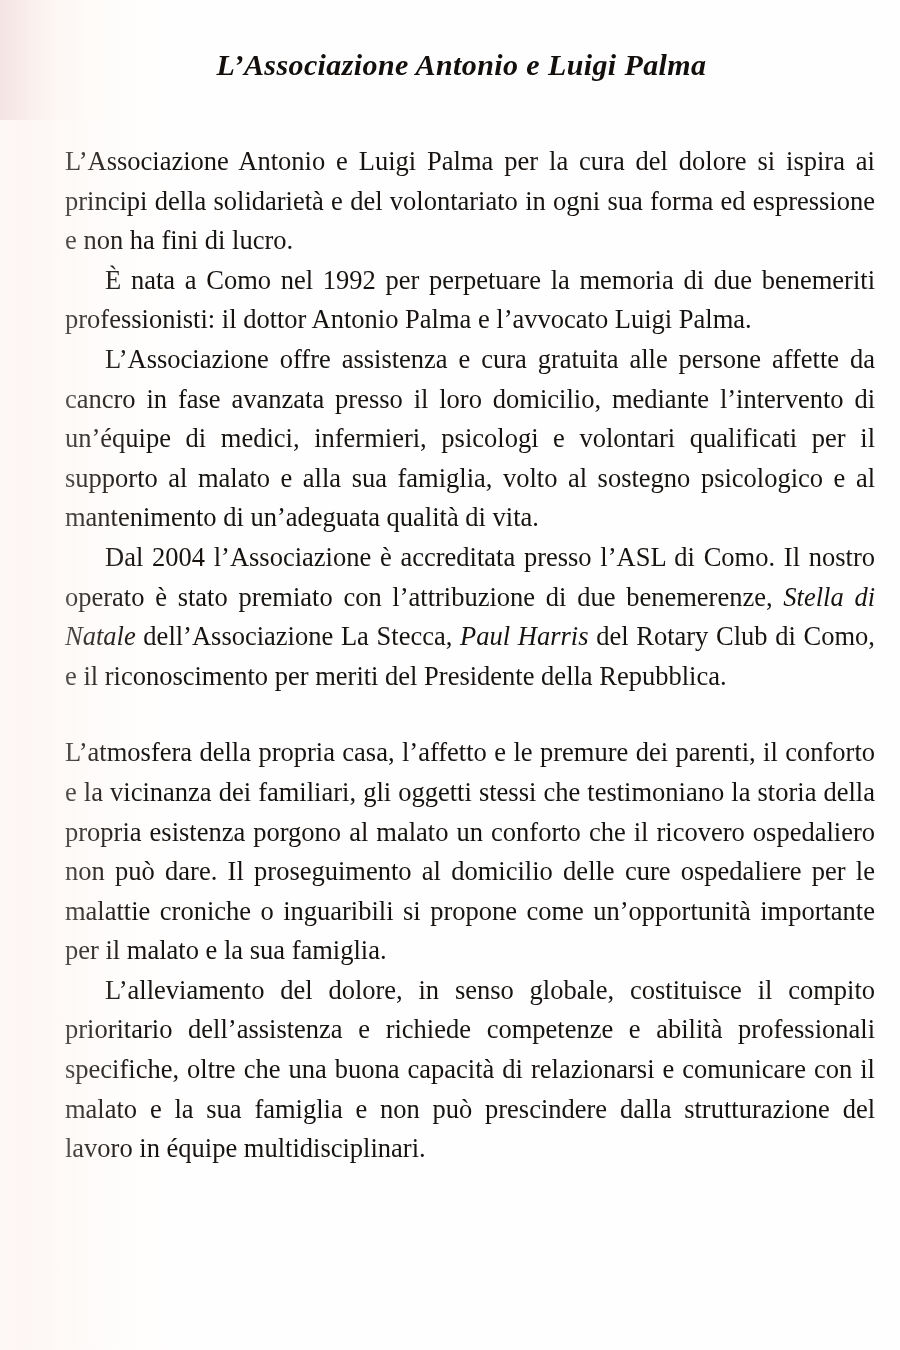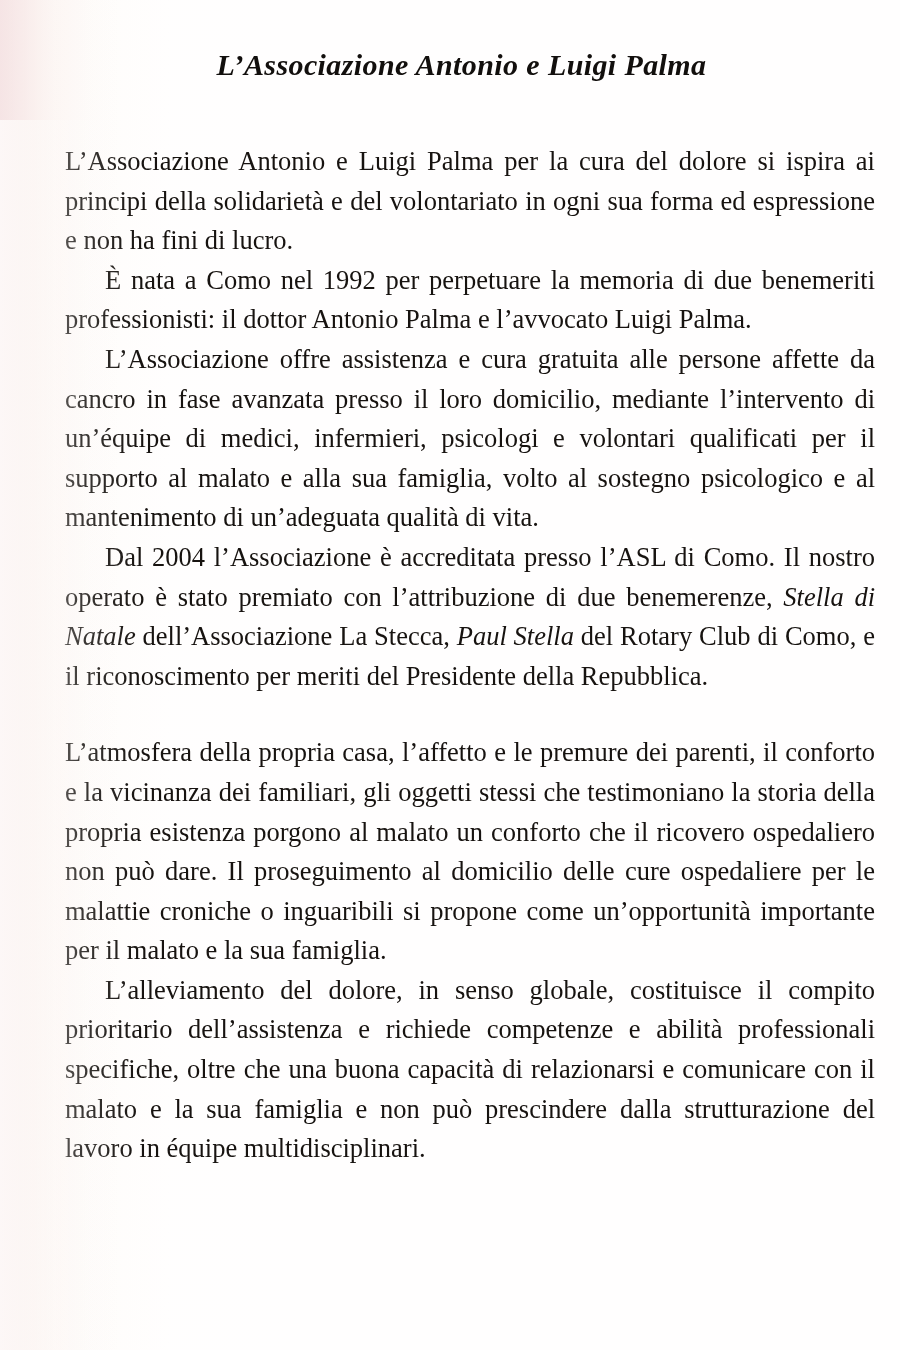--- a/index.html
+++ b/index.html
@@ -123,21 +123,21 @@
 
   <div class="body-text">
 
     <p class="flush">L’Associazione Antonio e Luigi Palma per la cura del dolore si ispira ai principi della solidarietà e del volontariato in ogni sua forma ed espressione e non ha fini di lucro.</p>
 
     <p>È nata a Como nel 1992 per perpetuare la memoria di due benemeriti professionisti: il dottor Antonio Palma e l’avvocato Luigi Palma.</p>
 
     <p>L’Associazione offre assistenza e cura gratuita alle persone affette da cancro in fase avanzata presso il loro domicilio, mediante l’intervento di un’équipe di medici, infermieri, psicologi e volontari qualificati per il supporto al malato e alla sua famiglia, volto al sostegno psicologico e al mantenimento di un’adeguata qualità di vita.</p>
 
     <p>
-      <span>Dal 2004 l’Associazione è accreditata presso l’ASL di Como. Il nostro operato è stato premiato con l’attribuzione di due benemerenze, </span><span class="italic">Stella di Natale</span><span> dell’Associazione La Stecca, </span><span class="italic">Paul Stella</span><span> del Rotary Club di Como, e il riconoscimento per meriti del Presidente della Repubblica.</span>
+      <span>Dal 2004 l’Associazione è accreditata presso l’ASL di Como. Il nostro operato è stato premiato con l’attribuzione di due benemerenze, </span><span class="italic">Stella di Natale</span><span> dell’Associazione La Stecca, </span><span class="italic">Paul Harris</span><span> del Rotary Club di Como, e il riconoscimento per meriti del Presidente della Repubblica.</span>
     </p>
 
     <p class="flush section-gap">L’atmosfera della propria casa, l’affetto e le premure dei parenti, il conforto e la vicinanza dei familiari, gli oggetti stessi che testimoniano la storia della propria esistenza porgono al malato un conforto che il ricovero ospedaliero non può dare. Il proseguimento al domicilio delle cure ospedaliere per le malattie croniche o inguaribili si propone come un’opportunità importante per il malato e la sua famiglia.</p>
 
     <p>L’alleviamento del dolore, in senso globale, costituisce il compito prioritario dell’assistenza e richiede competenze e abilità professionali specifiche, oltre che una buona capacità di relazionarsi e comunicare con il malato e la sua famiglia e non può prescindere dalla strutturazione del lavoro in équipe multidisciplinari.</p>
 
   </div>
 
   <div class="fade-overlay"></div>
 

